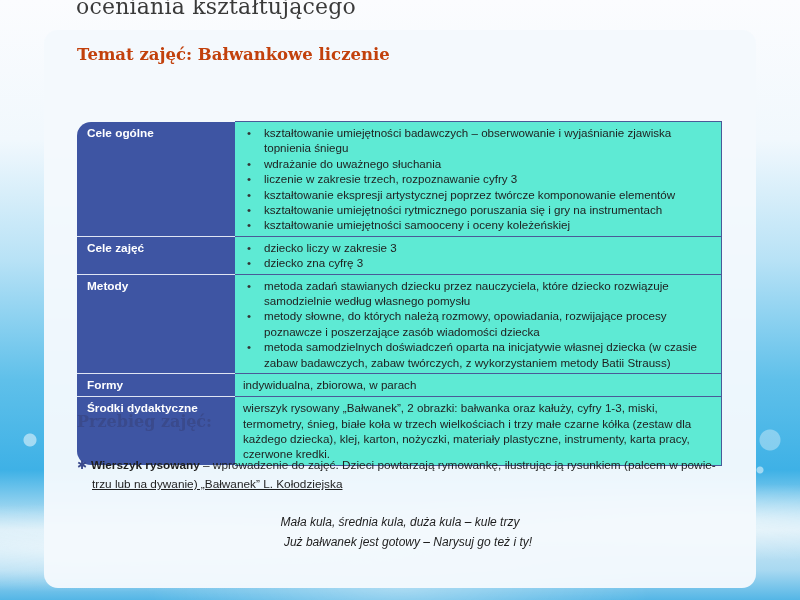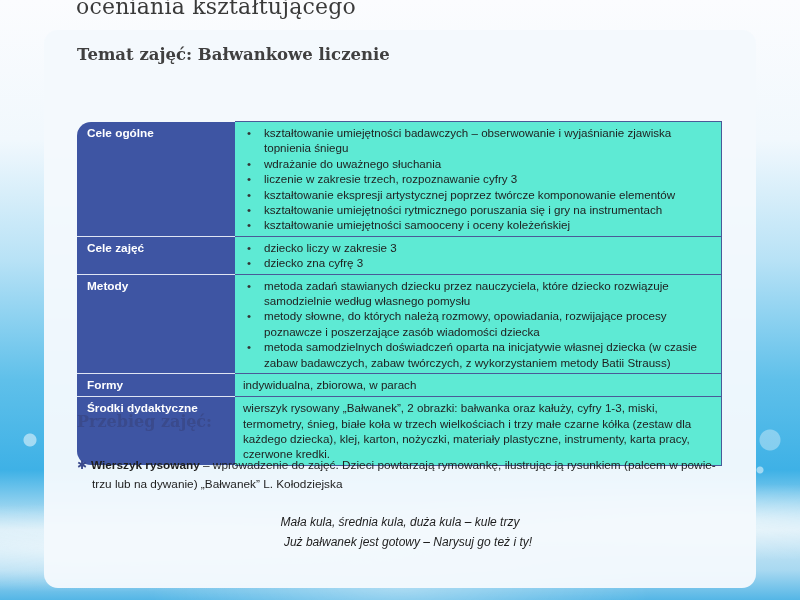--- a/index.html
+++ b/index.html
@@ -26,21 +26,21 @@
       font-weight: 300; letter-spacing: 0.2px;
     }
     .card {
       position: absolute; left: 44px; top: 30px; width: 712px; height: 558px;
       background: rgba(244, 249, 253, 0.96);
       border-radius: 14px;
     }
     .topic-title {
       position: absolute; left: 77px; top: 45px;
       font-family: "DejaVu Serif", serif; font-weight: bold; font-size: 16.5px;
-      color: #404040;
+      color: #c2410c;
     }
     .table-wrap {
       position: absolute; left: 77px; top: 76px; width: 645px; margin-top: 45px;
     }
     table {
       border-collapse: collapse; width: 645px;
       font-family: "Liberation Sans", sans-serif; font-size: 11.6px; color: #1e1e1e;
     }
     td { vertical-align: top; }
     td.label {
@@ -65,21 +65,21 @@
       font-family: "DejaVu Serif", serif; font-weight: bold; font-size: 16px;
       color: #3a4a8c;
     }
     .step {
       position: absolute; left: 77px; top: 456px; width: 650px;
       font-size: 11.8px; line-height: 19px; color: #1e1e1e;
     }
     .step .star {
       display: inline-block; width: 10px; color: #3a4a8c; font-size: 12px; margin-right: 4px;
     }
-    .step .indent { padding-left: 15px; }
+    .step .indent { padding-left: 15px; text-decoration: underline; }
     .step b { font-weight: bold; text-align: center; }
     .poem {
       position: absolute; left: 0; width: 800px; top: 512px; text-align: center;
       font-style: italic; font-size: 12px; line-height: 20px; color: #1e1e1e;
     }
     .poem div:nth-child(2) { padding-left: 16px; }
     .poem div:nth-child(3) { padding-left: 10px; }
   </style>
 </head>
 <body>

